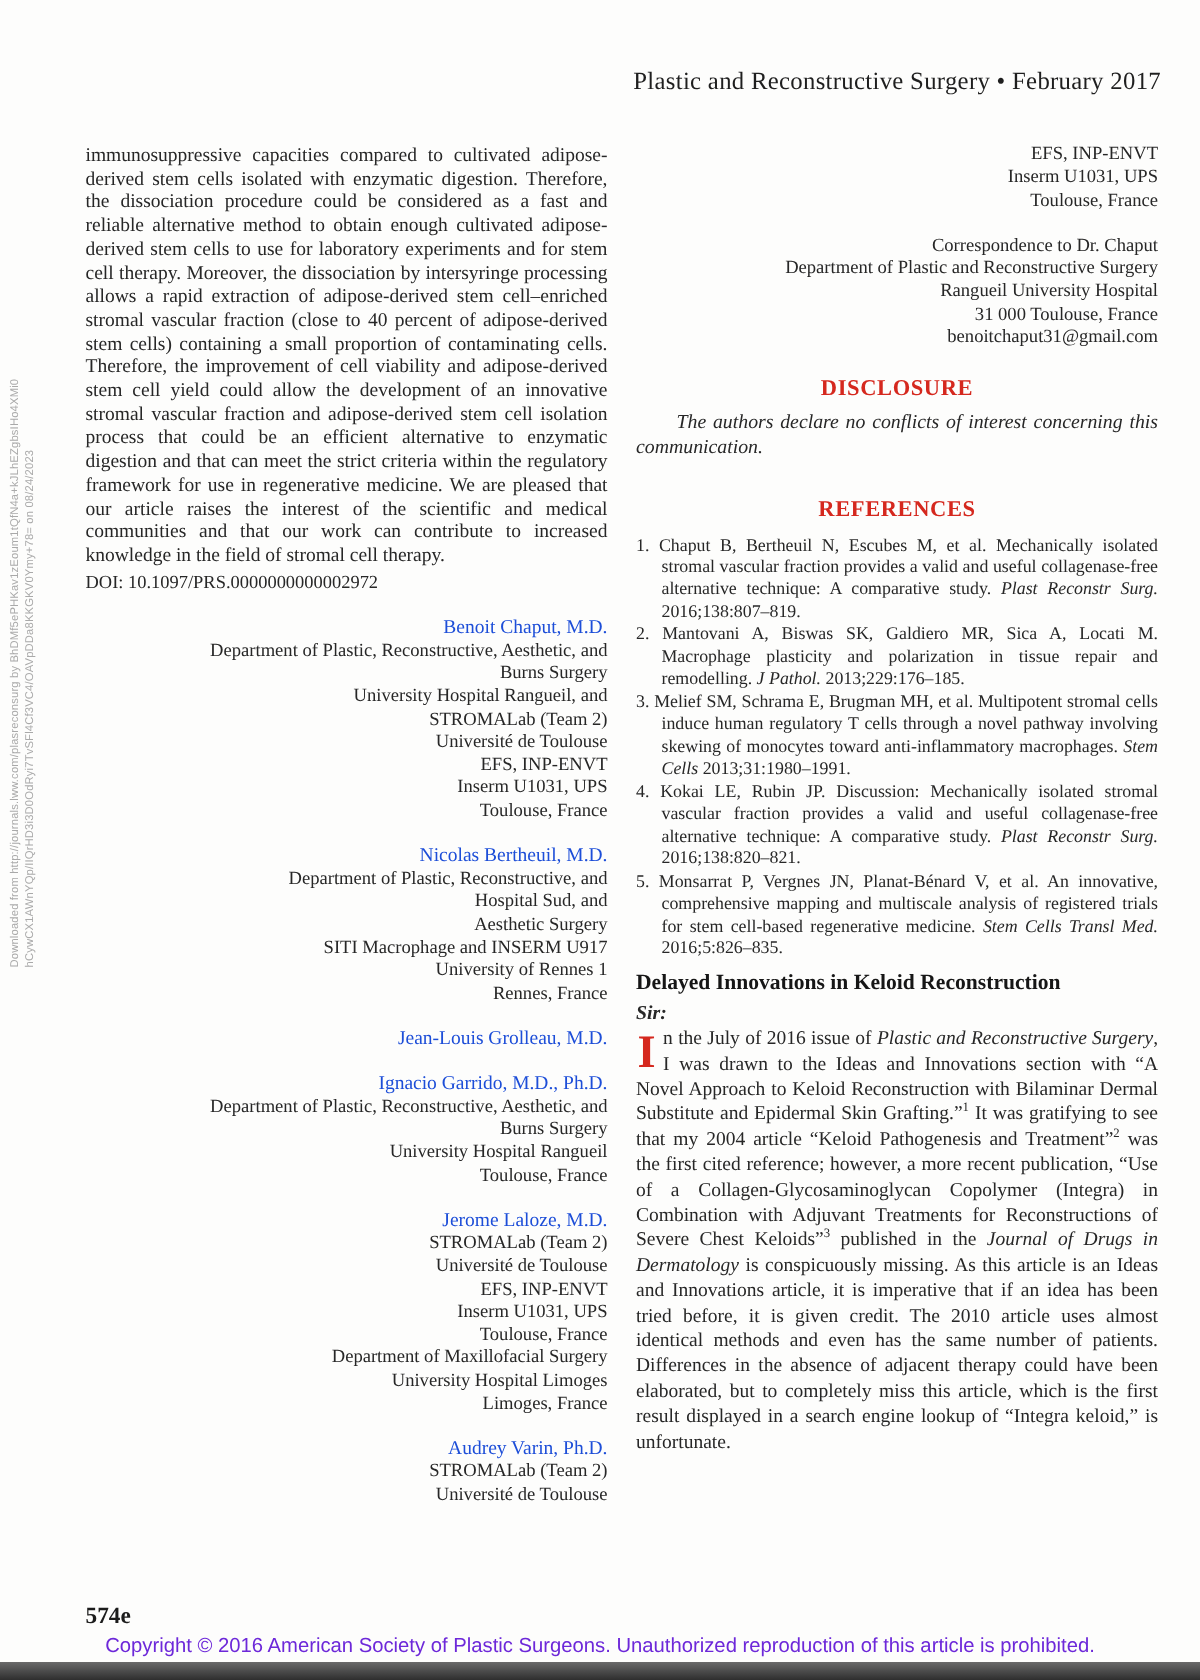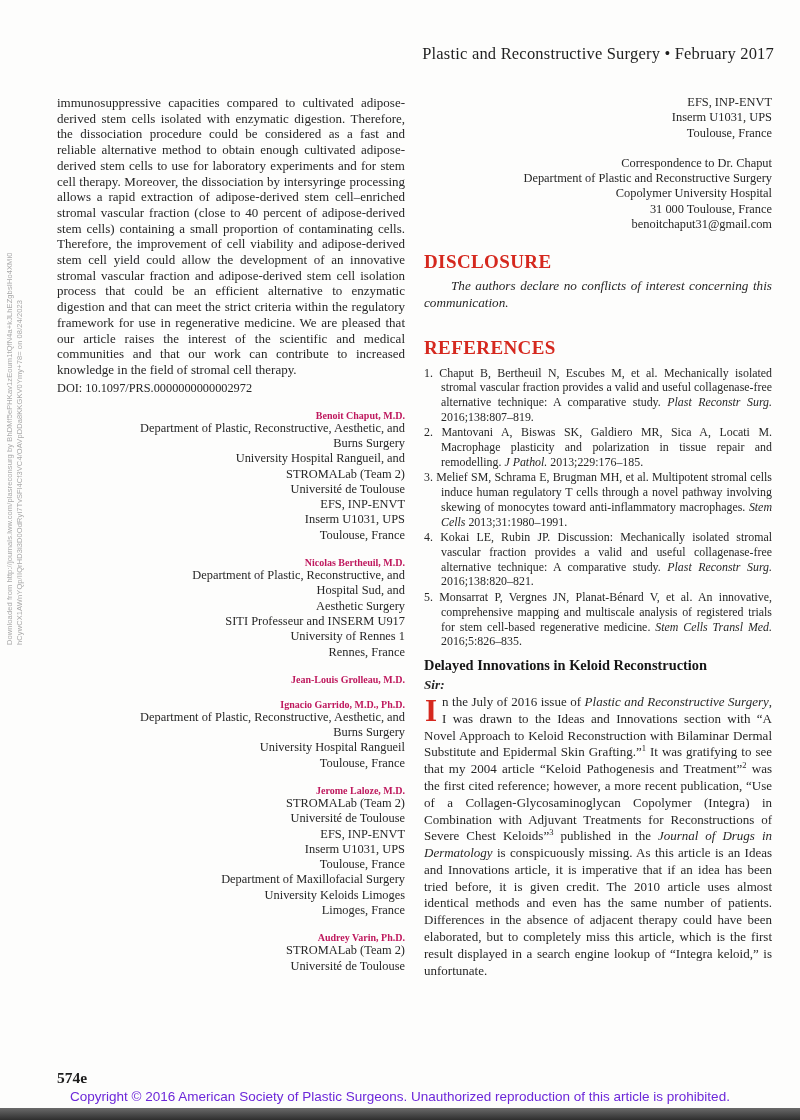--- a/index.html
+++ b/index.html
@@ -16,28 +16,28 @@
                       height:450px; overflow:hidden; white-space:nowrap; letter-spacing:0.1px; }
 
   .col { position:absolute; top:95px; width:348px; color:#272727; }
   .col-left  { left:57px; }
   .col-right { left:424px; }
 
   .body-para { font-size:13px; line-height:15.7px; text-align:justify; }
   .doi { font-size:12.3px; margin-top:3px; }
 
   .author-block { margin-top:14px; }
-  .author-name { font-weight:bold; font-size:10px; text-align:right; color:#be185d; }
+  .author-name { font-weight:normal; font-size:13px; text-align:right; color:#1d4ed8; }
   .aff-line { font-size:12.4px; line-height:15.3px; text-align:right; }
 
   .raddr-block { text-align:right; font-size:12.4px; line-height:15.3px; }
   .raddr-corr { margin-top:15px; }
 
-  .sec-heading { color:var(--accent,#d5281e); font-weight:bold; text-align:left;
-                 font-size:19px; letter-spacing:0.4px; }
+  .sec-heading { color:var(--accent,#d5281e); font-weight:bold; text-align:center;
+                 font-size:15px; letter-spacing:0.4px; }
   .h-disclosure { margin-top:19px; }
   .h-references { margin-top:25px; }
   .disclosure-text { font-style:italic; font-size:13.2px; line-height:16.6px;
                      text-align:justify; text-indent:27px; margin-top:5px; }
 
   .refs { margin-top:7px; }
   .ref { font-size:11.9px; line-height:14.7px; text-align:justify;
          padding-left:17px; text-indent:-17px; margin-top:1px; }
   .it { font-style:italic; }
   sup { font-size:8.5px; vertical-align:super; line-height:0; }
@@ -80,21 +80,21 @@
           <div class="aff-line">Université de Toulouse</div>
           <div class="aff-line">EFS, INP-ENVT</div>
           <div class="aff-line">Inserm U1031, UPS</div>
           <div class="aff-line">Toulouse, France</div>
         </div>
         <div class="author-block">
           <div class="author-name">Nicolas Bertheuil, M.D.</div>
           <div class="aff-line">Department of Plastic, Reconstructive, and</div>
           <div class="aff-line">Hospital Sud, and</div>
           <div class="aff-line">Aesthetic Surgery</div>
-          <div class="aff-line">SITI Professeur and INSERM U917</div>
+          <div class="aff-line">SITI Macrophage and INSERM U917</div>
           <div class="aff-line">University of Rennes 1</div>
           <div class="aff-line">Rennes, France</div>
         </div>
         <div class="author-block">
           <div class="author-name">Jean-Louis Grolleau, M.D.</div>
         </div>
         <div class="author-block">
           <div class="author-name">Ignacio Garrido, M.D., Ph.D.</div>
           <div class="aff-line">Department of Plastic, Reconstructive, Aesthetic, and</div>
           <div class="aff-line">Burns Surgery</div>
@@ -102,41 +102,41 @@
           <div class="aff-line">Toulouse, France</div>
         </div>
         <div class="author-block">
           <div class="author-name">Jerome Laloze, M.D.</div>
           <div class="aff-line">STROMALab (Team 2)</div>
           <div class="aff-line">Université de Toulouse</div>
           <div class="aff-line">EFS, INP-ENVT</div>
           <div class="aff-line">Inserm U1031, UPS</div>
           <div class="aff-line">Toulouse, France</div>
           <div class="aff-line">Department of Maxillofacial Surgery</div>
-          <div class="aff-line">University Keloids Limoges</div>
+          <div class="aff-line">University Hospital Limoges</div>
           <div class="aff-line">Limoges, France</div>
         </div>
         <div class="author-block">
           <div class="author-name">Audrey Varin, Ph.D.</div>
           <div class="aff-line">STROMALab (Team 2)</div>
           <div class="aff-line">Université de Toulouse</div>
         </div>
       </div>
   </div>
 
   <div class="col col-right">
     <div class="raddr-block">
         <div class="aff-line">EFS, INP-ENVT</div>
         <div class="aff-line">Inserm U1031, UPS</div>
         <div class="aff-line">Toulouse, France</div>
       </div>
     <div class="raddr-block raddr-corr">
         <div class="aff-line">Correspondence to Dr. Chaput</div>
         <div class="aff-line">Department of Plastic and Reconstructive Surgery</div>
-        <div class="aff-line">Copolymer University Hospital</div>
+        <div class="aff-line">Rangueil University Hospital</div>
         <div class="aff-line">31 000 Toulouse, France</div>
         <div class="aff-line">benoitchaput31@gmail.com</div>
       </div>
 
     <div class="sec-heading h-disclosure">DISCLOSURE</div>
     <div class="disclosure-text">The authors declare no conflicts of interest concerning this communication.</div>
 
     <div class="sec-heading h-references">REFERENCES</div>
     <div class="refs">
         <div class="ref"><span class="num">1. </span><span>Chaput B, Bertheuil N, Escubes M, et al. Mechanically isolated stromal vascular fraction provides a valid and useful collagenase-free alternative technique: A comparative study. </span><span class="it">Plast Reconstr Surg.</span><span> 2016;138:807–819.</span></div>

